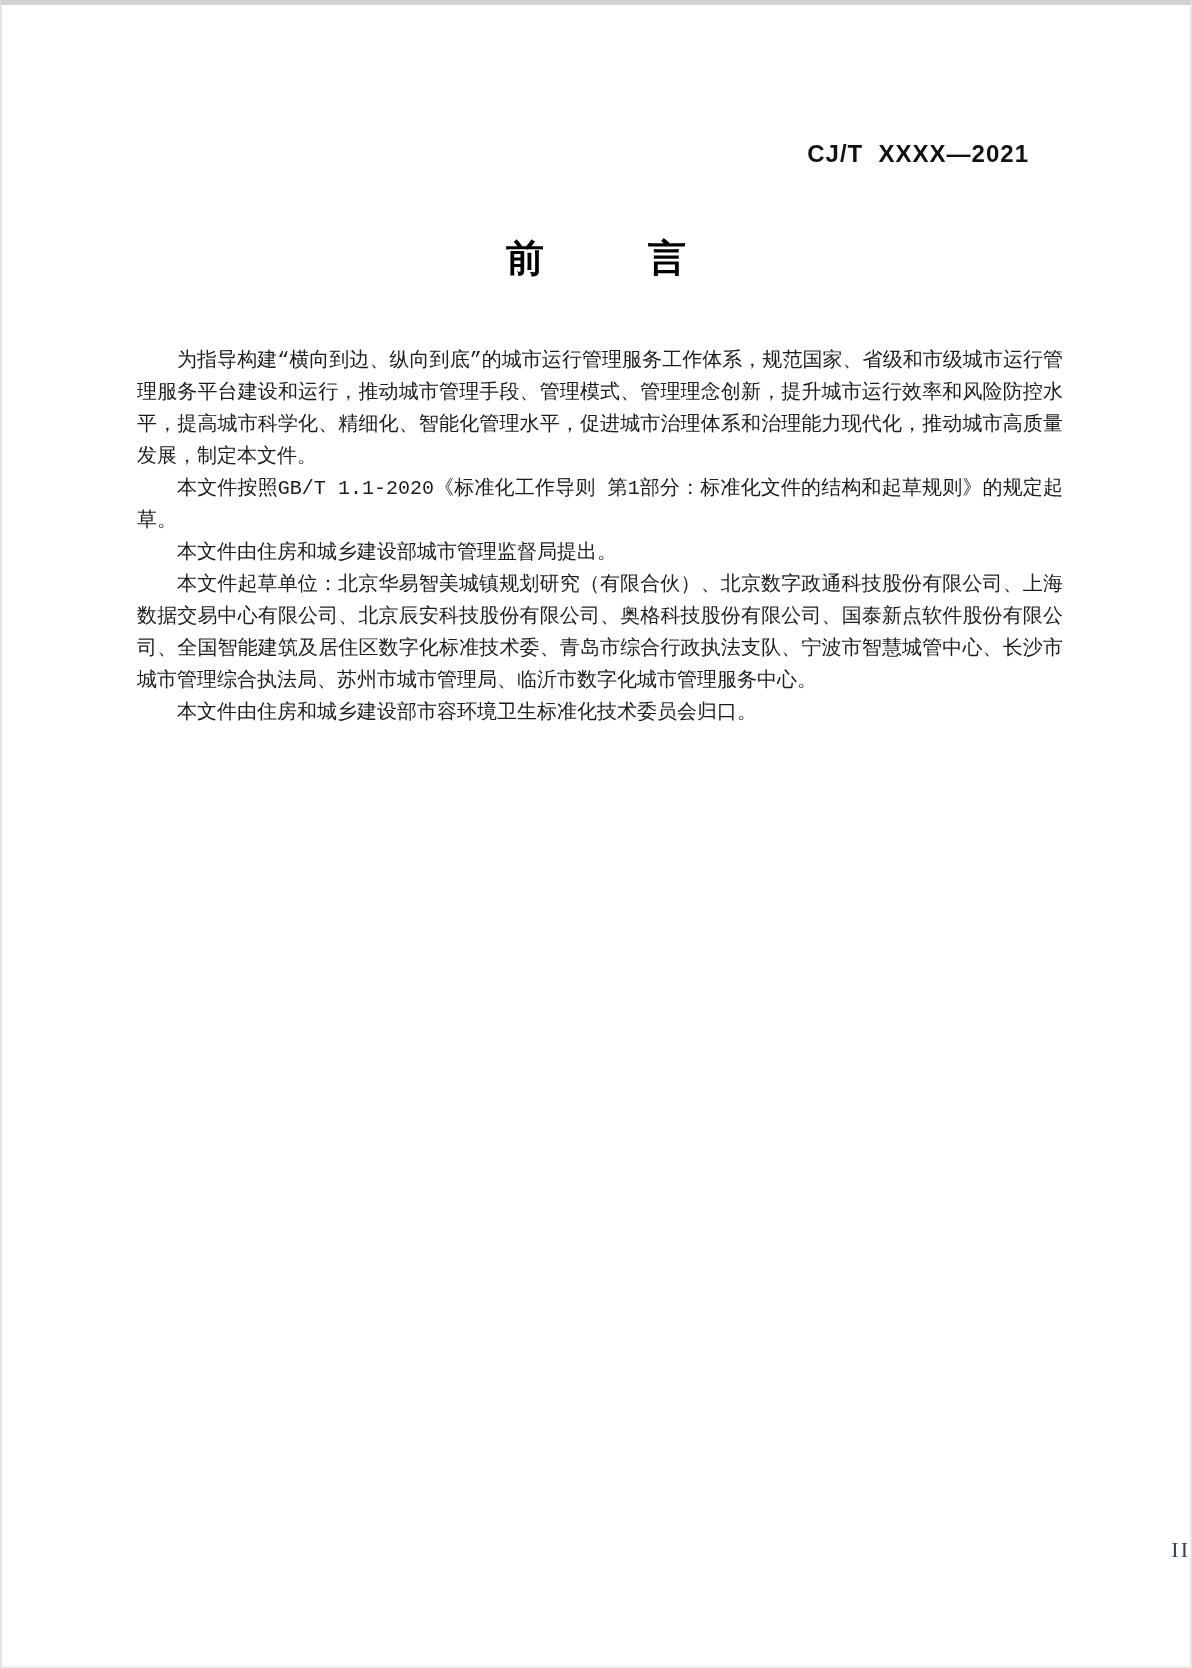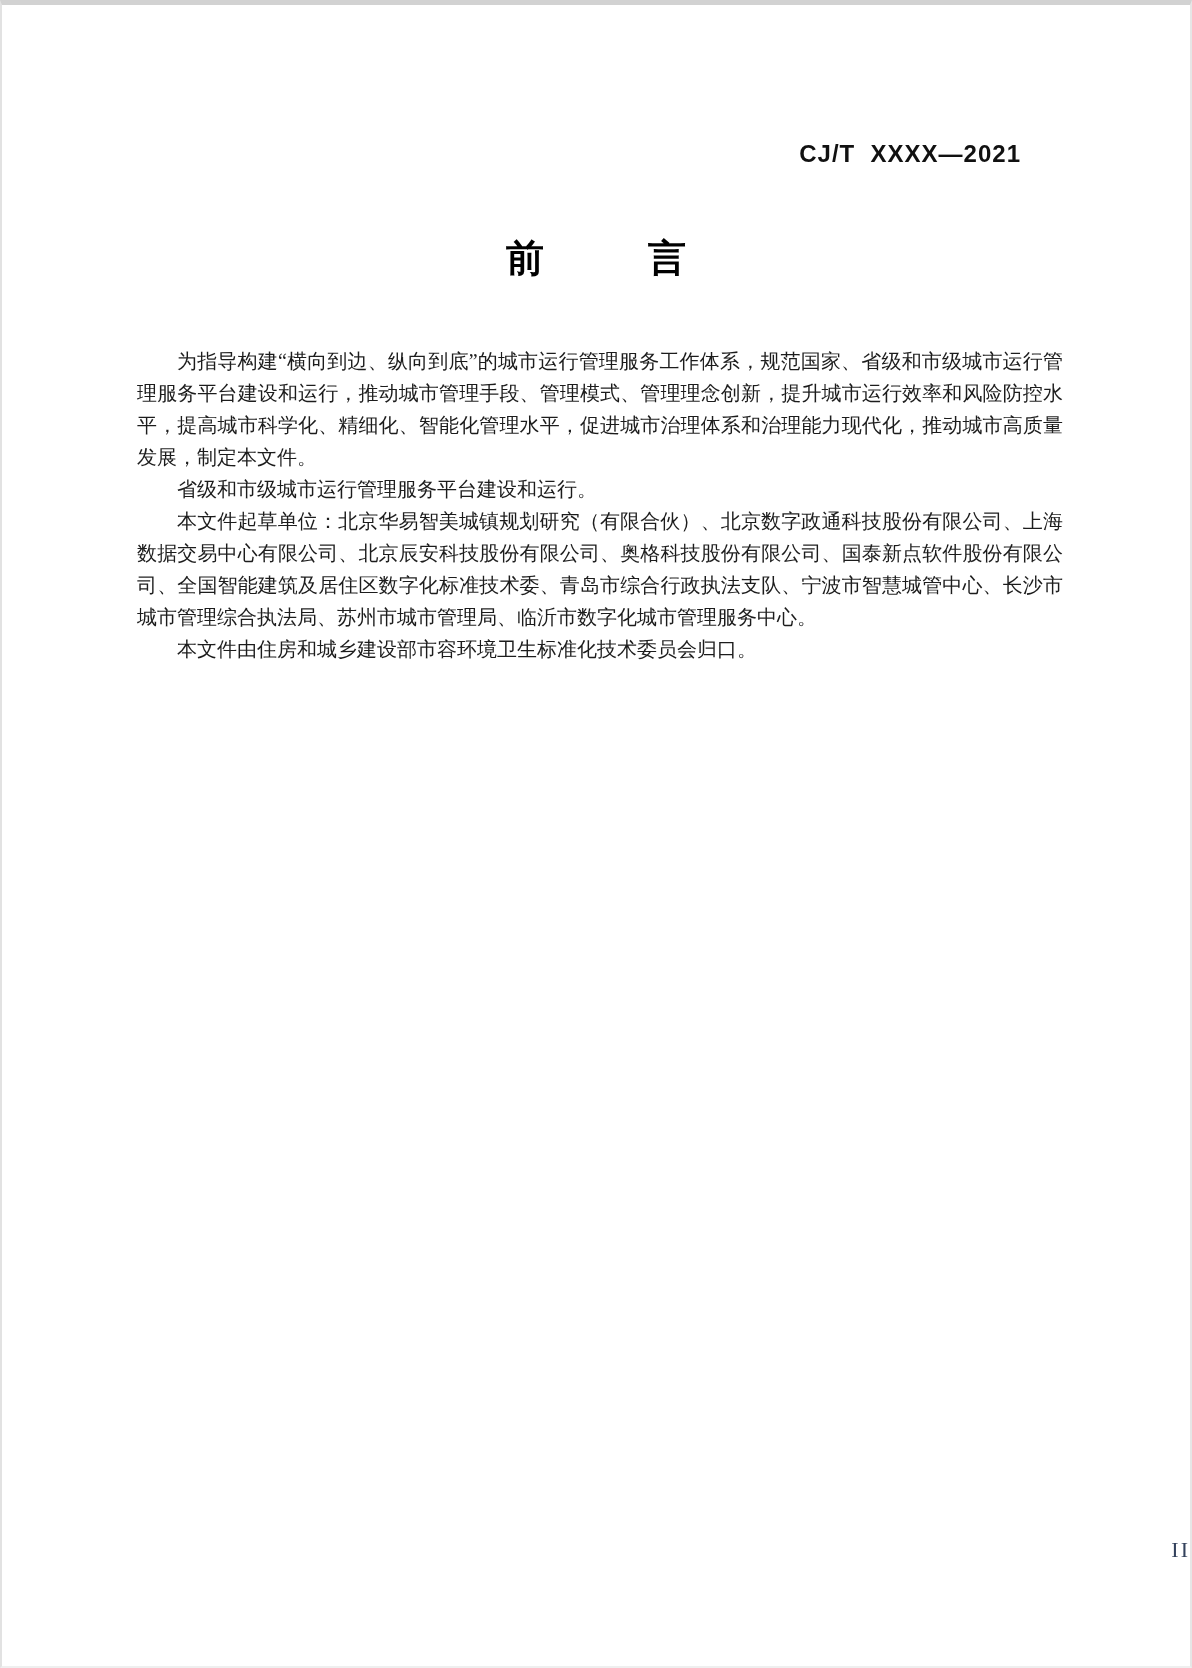--- a/index.html
+++ b/index.html
@@ -16,21 +16,21 @@
     border-top: 5px solid #d2d2d2;
     border-left: 2px solid #e2e2e2;
     border-right: 2px solid #e6e6e6;
     border-bottom: 2px solid #efefef;
     overflow: hidden;
     color: #1a1a1a;
   }
   .std-code {
     position: absolute;
     top: 135px;
-    right: 169px;
+    right: 161px;
     font-family: "Liberation Sans", sans-serif;
     font-weight: bold;
     font-size: 24px;
     letter-spacing: 1px;
     color: #111111;
     white-space: pre;
   }
   .doc-title {
     position: absolute;
     top: 228px;
@@ -42,21 +42,21 @@
     font-family: "Liberation Sans", sans-serif;
     font-weight: bold;
     font-size: 38px;
     color: #000000;
   }
   .content {
     position: absolute;
     top: 340px;
     left: 135px;
     width: 926px;
-    font-family: Liberation Serif, serif;
+    font-family: Liberation Mono, monospace;
     font-size: 20px;
     line-height: 32px;
     text-align: justify;
     color: #1c1c1c;
   }
   .content p {
     margin: 0;
     padding: 0;
     text-indent: 2em;
   }
@@ -79,20 +79,21 @@
 
   <div class="std-code">CJ/T  XXXX—2021</div>
 
   <div class="doc-title">
     <span>前</span>
     <span>言</span>
   </div>
 
   <div class="content">
     <p>为指导构建“横向到边、纵向到底”的城市运行管理服务工作体系，规范国家、省级和市级城市运行管理服务平台建设和运行，推动城市管理手段、管理模式、管理理念创新，提升城市运行效率和风险防控水平，提高城市科学化、精细化、智能化管理水平，促进城市治理体系和治理能力现代化，推动城市高质量发展，制定本文件。</p>
-    <p>省级和市级城市运行管理服务平台建设和运行。</p>
+    <p>本文件按照GB/T 1.1-2020《标准化工作导则 第1部分：标准化文件的结构和起草规则》的规定起草。</p>
+    <p>本文件由住房和城乡建设部城市管理监督局提出。</p>
     <p>本文件起草单位：北京华易智美城镇规划研究（有限合伙）、北京数字政通科技股份有限公司、上海数据交易中心有限公司、北京辰安科技股份有限公司、奥格科技股份有限公司、国泰新点软件股份有限公司、全国智能建筑及居住区数字化标准技术委、青岛市综合行政执法支队、宁波市智慧城管中心、长沙市城市管理综合执法局、苏州市城市管理局、临沂市数字化城市管理服务中心。</p>
     <p>本文件由住房和城乡建设部市容环境卫生标准化技术委员会归口。</p>
   </div>
 
   <div class="page-number">II</div>
 
 </div>
 
 </body></html>

